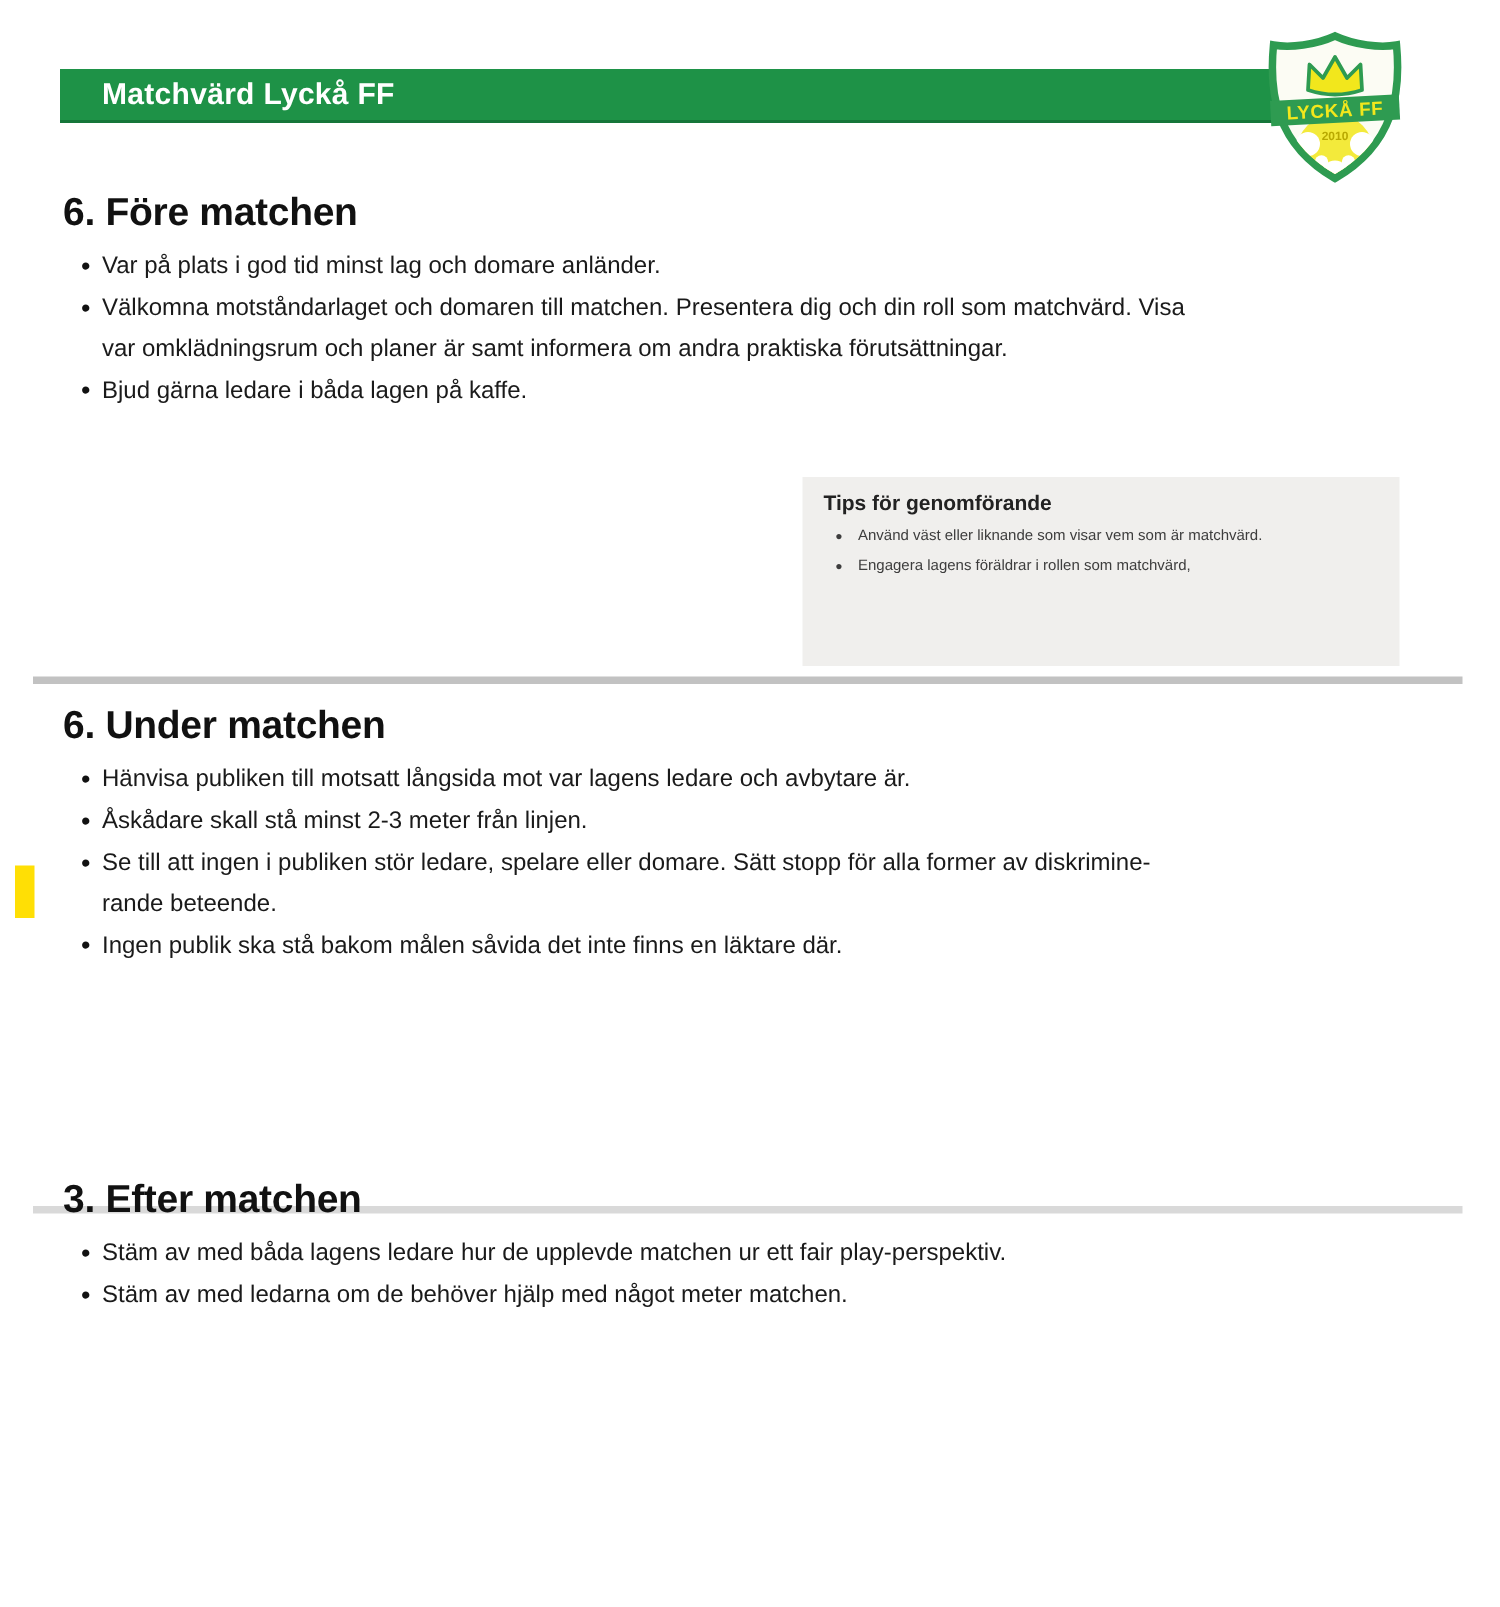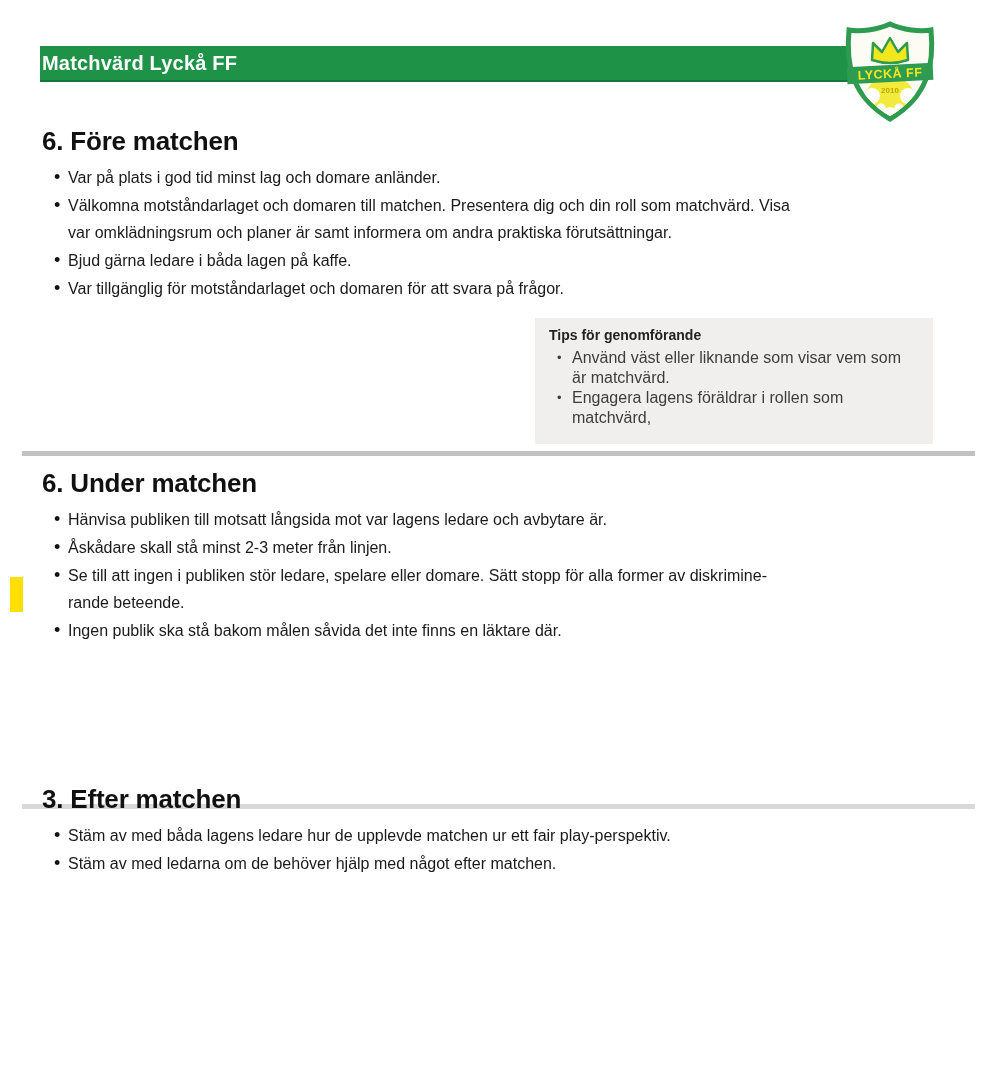--- a/index.html
+++ b/index.html
@@ -15,21 +15,21 @@
   .header-bar{
     position:absolute;left:40px;top:46px;
     width:808px;height:36px;
     background:#1e9247;
     border-bottom:2px solid #15763a;
     box-sizing:border-box;
     display:flex;align-items:center;
   }
   .header-title{
     color:#ffffff;font-weight:bold;font-size:20px;
-    padding-left:2px;letter-spacing:0.2px;
+    padding-left:28px;letter-spacing:0.2px;
   }
   
   .crest{position:absolute;left:843px;top:20px;width:94px;height:104px;}
   
   .sec{position:absolute;left:42px;width:896px;}
   .sec-heading{
     font-size:26px;font-weight:bold;color:#111111;
     margin:0 0 7px 0;letter-spacing:-0.2px;
   }
   ul.blist{list-style:none;margin:0;padding:0 0 0 12px;}
@@ -48,21 +48,21 @@
   .tips-box{
     position:absolute;left:535px;top:318px;
     width:398px;height:126px;
     background:#f0efed;
     box-sizing:border-box;
     padding:9px 14px;
   }
   .tips-title{font-size:14px;font-weight:bold;color:#222222;margin:0 0 5px 0;}
   ul.tips-list{list-style:none;margin:0;padding:0 0 0 8px;}
   ul.tips-list li{
-    position:relative;font-size:16px;line-height:20px;
+    position:relative;font-size:10px;line-height:20px;
     color:#3d3d3d;padding-left:15px;
   }
   ul.tips-list li::before{
     content:"\2022";
     position:absolute;left:0;top:0;
     font-size:13px;line-height:20px;color:#3d3d3d;
   }
   
   .divider{position:absolute;left:22px;width:953px;height:5px;}
   .divider-1{top:451px;background:#c2c2c2;}
@@ -112,21 +112,20 @@
     </svg>
   </div>
 
   <div class="sec" style="top:126px;">
     <h2 class="sec-heading">6. Före matchen</h2>
     <ul class="blist">
       <li><span class="li-text">Var på plats i god tid minst lag och domare anländer.</span></li>
       <li><span class="li-text">Välkomna motståndarlaget och domaren till matchen. Presentera dig och din roll som matchvärd. Visa
 var omklädningsrum och planer är samt informera om andra praktiska förutsättningar.</span></li>
       <li><span class="li-text">Bjud gärna ledare i båda lagen på kaffe.</span></li>
-      <li><span class="li-text">Var tillgänglig för motståndarlaget och domaren för att svara på frågor.</span></li>
     </ul>
   </div>
 
   <div class="tips-box" style="background: rgb(240, 239, 237);">
     <div class="tips-title">Tips för genomförande</div>
     <ul class="tips-list">
       <li><span>Använd väst eller liknande som visar vem som är matchvärd.</span></li>
       <li><span>Engagera lagens föräldrar i rollen som matchvärd,</span></li>
     </ul>
   </div>
@@ -145,17 +144,17 @@
   </div>
 
   <div class="highlight-marker" style="background: rgb(255, 223, 5);"></div>
 
   <div class="divider divider-2"></div>
 
   <div class="sec" style="top:784px;">
     <h2 class="sec-heading">3. Efter matchen</h2>
     <ul class="blist">
       <li><span class="li-text">Stäm av med båda lagens ledare hur de upplevde matchen ur ett fair play-perspektiv.</span></li>
-      <li><span class="li-text">Stäm av med ledarna om de behöver hjälp med något efter matchen.</span></li>
+      <li><span class="li-text">Stäm av med ledarna om de behöver hjälp med något meter matchen.</span></li>
     </ul>
   </div>
 
 </div>
 
 </body></html>

